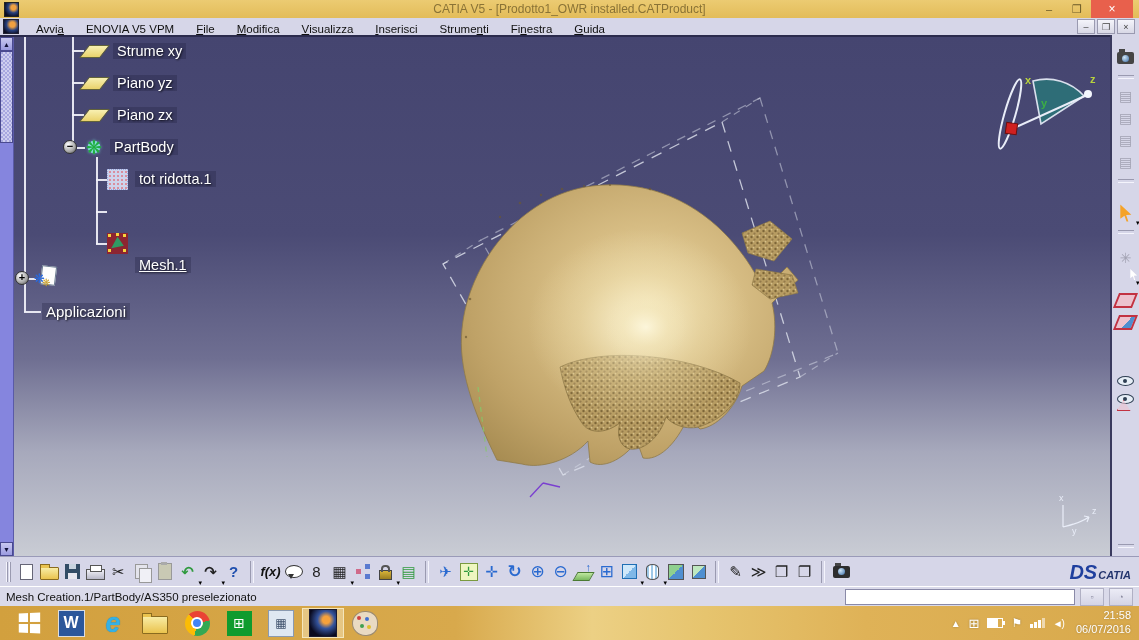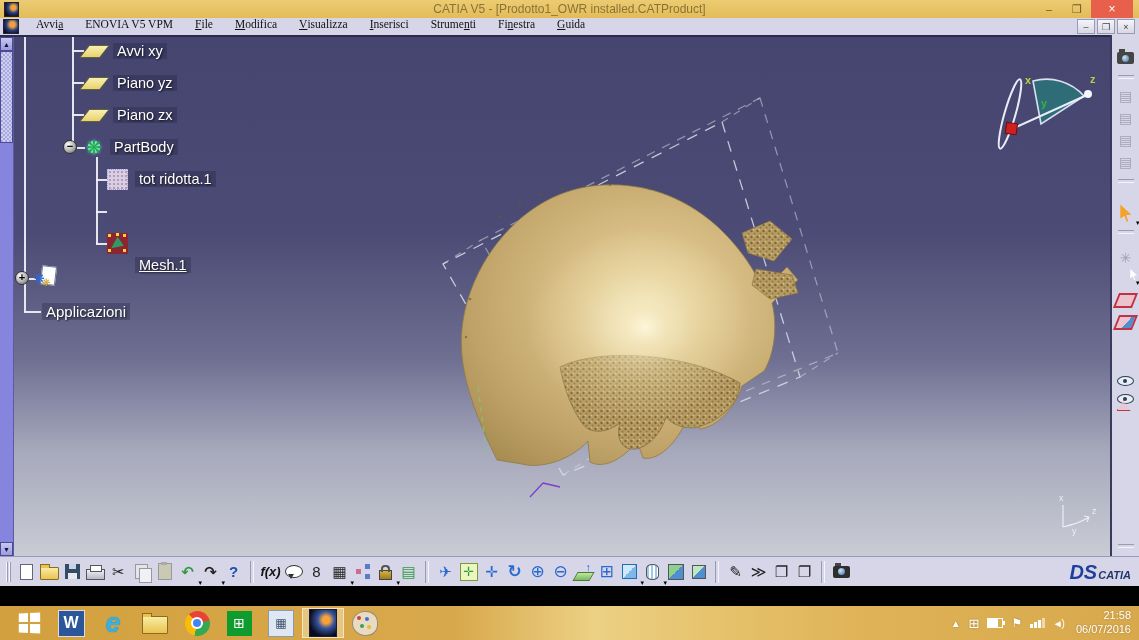--- a/index.html
+++ b/index.html
@@ -13,21 +13,21 @@
   .title-text{position:absolute;left:0;right:0;text-align:center;font-size:12px;color:#8a7336;}
   .win-btns{margin-left:auto;display:flex;height:18px;}
   .wbtn{width:28px;height:18px;display:flex;align-items:center;justify-content:center;
     font-size:11px;color:#6b5a28;}
   .wbtn.close{width:42px;background:#e8604c;color:#fff;font-size:12px;margin-right:6px;}
   
   .menubar{position:absolute;left:0;top:18px;width:1139px;height:17px;background:#d6d6e8;
     display:flex;align-items:center;font-size:11.5px;color:#111;border-bottom:1px solid #b8b8cf;}
   .mb-ico{width:14px;height:13px;margin:0 6px 0 3px;border:1px solid #223;
     background:radial-gradient(circle at 60% 35%,#f0a040 0 22%,#27407e 50%,#0c0c20 85%);}
-  .mi{padding:0 11px;height:17px;display:flex;align-items:flex-start;cursor:default;white-space:nowrap;font-family:Liberation Serif, serif;}
+  .mi{padding:0 11px;height:17px;display:flex;align-items:flex-end;cursor:default;white-space:nowrap;}
   .mi u{text-decoration:underline;}
   .mdi-btns{margin-left:auto;display:flex;gap:2px;margin-right:4px;}
   .mdibtn{width:16px;height:13px;border:1px solid #9a9ab0;background:linear-gradient(#f4f4fa,#d8d8e6);
     font-size:9px;display:flex;align-items:center;justify-content:center;color:#444;}
   
   .main{position:absolute;left:0;top:35px;width:1139px;height:521px;
     background:linear-gradient(#454570 0%,#4b4b75 38%,#6f6f92 62%,#a7a9bc 80%,#c9ccd4 100%);
     border-top:2px solid #2b2b4d;box-sizing:border-box;}
   .scene{position:absolute;left:0;top:0;}
   
@@ -351,21 +351,21 @@
     <div class="tl" style="left:72px;top:45px;width:12px;height:1.5px"></div>
     <div class="tl" style="left:72px;top:77px;width:12px;height:1.5px"></div>
     <div class="tl" style="left:77px;top:110px;width:8px;height:1.5px"></div>
     <div class="tl" style="left:96px;top:120px;width:1.5px;height:87px"></div>
     <div class="tl" style="left:96px;top:142px;width:11px;height:1.5px"></div>
     <div class="tl" style="left:96px;top:174px;width:11px;height:1.5px"></div>
     <div class="tl" style="left:96px;top:206px;width:11px;height:1.5px"></div>
 
     <div class="trow" style="left:84px;top:3px">
       <span class="i-plane"></span>
-      <span class="tlabel">Avvi xy</span>
+      <span class="tlabel">Strume xy</span>
     </div>
     <div class="trow" style="left:84px;top:35px">
       <span class="i-plane"></span>
       <span class="tlabel">Piano yz</span>
     </div>
     <div class="trow" style="left:84px;top:67px">
       <span class="i-plane"></span>
       <span class="tlabel">Piano zx</span>
     </div>
     <div class="exp" style="left:63px;top:103px">−</div>
@@ -512,20 +512,26 @@
     <div class="bsep"></div>
     <span class="tbi">
         <span class="i-cam" style="background:#2e2e2e"></span>
       </span>
     <div class="logo">
       <span class="mark">DS</span>
       <span class="name">CATIA</span>
     </div>
   </div>
 
+  <div class="statusbar">
+    <span class="st-msg">Mesh Creation.1/PartBody/AS350 preselezionato</span>
+    <input class="st-input" value="" style="">
+    <div class="st-btn">▫</div>
+    <div class="st-btn">◔</div>
+  </div>
 
   <div class="taskbar">
     <div class="tapp">
         <span class="win-logo">
           <i></i>
           <i></i>
           <i></i>
           <i></i>
         </span>
       </div>

